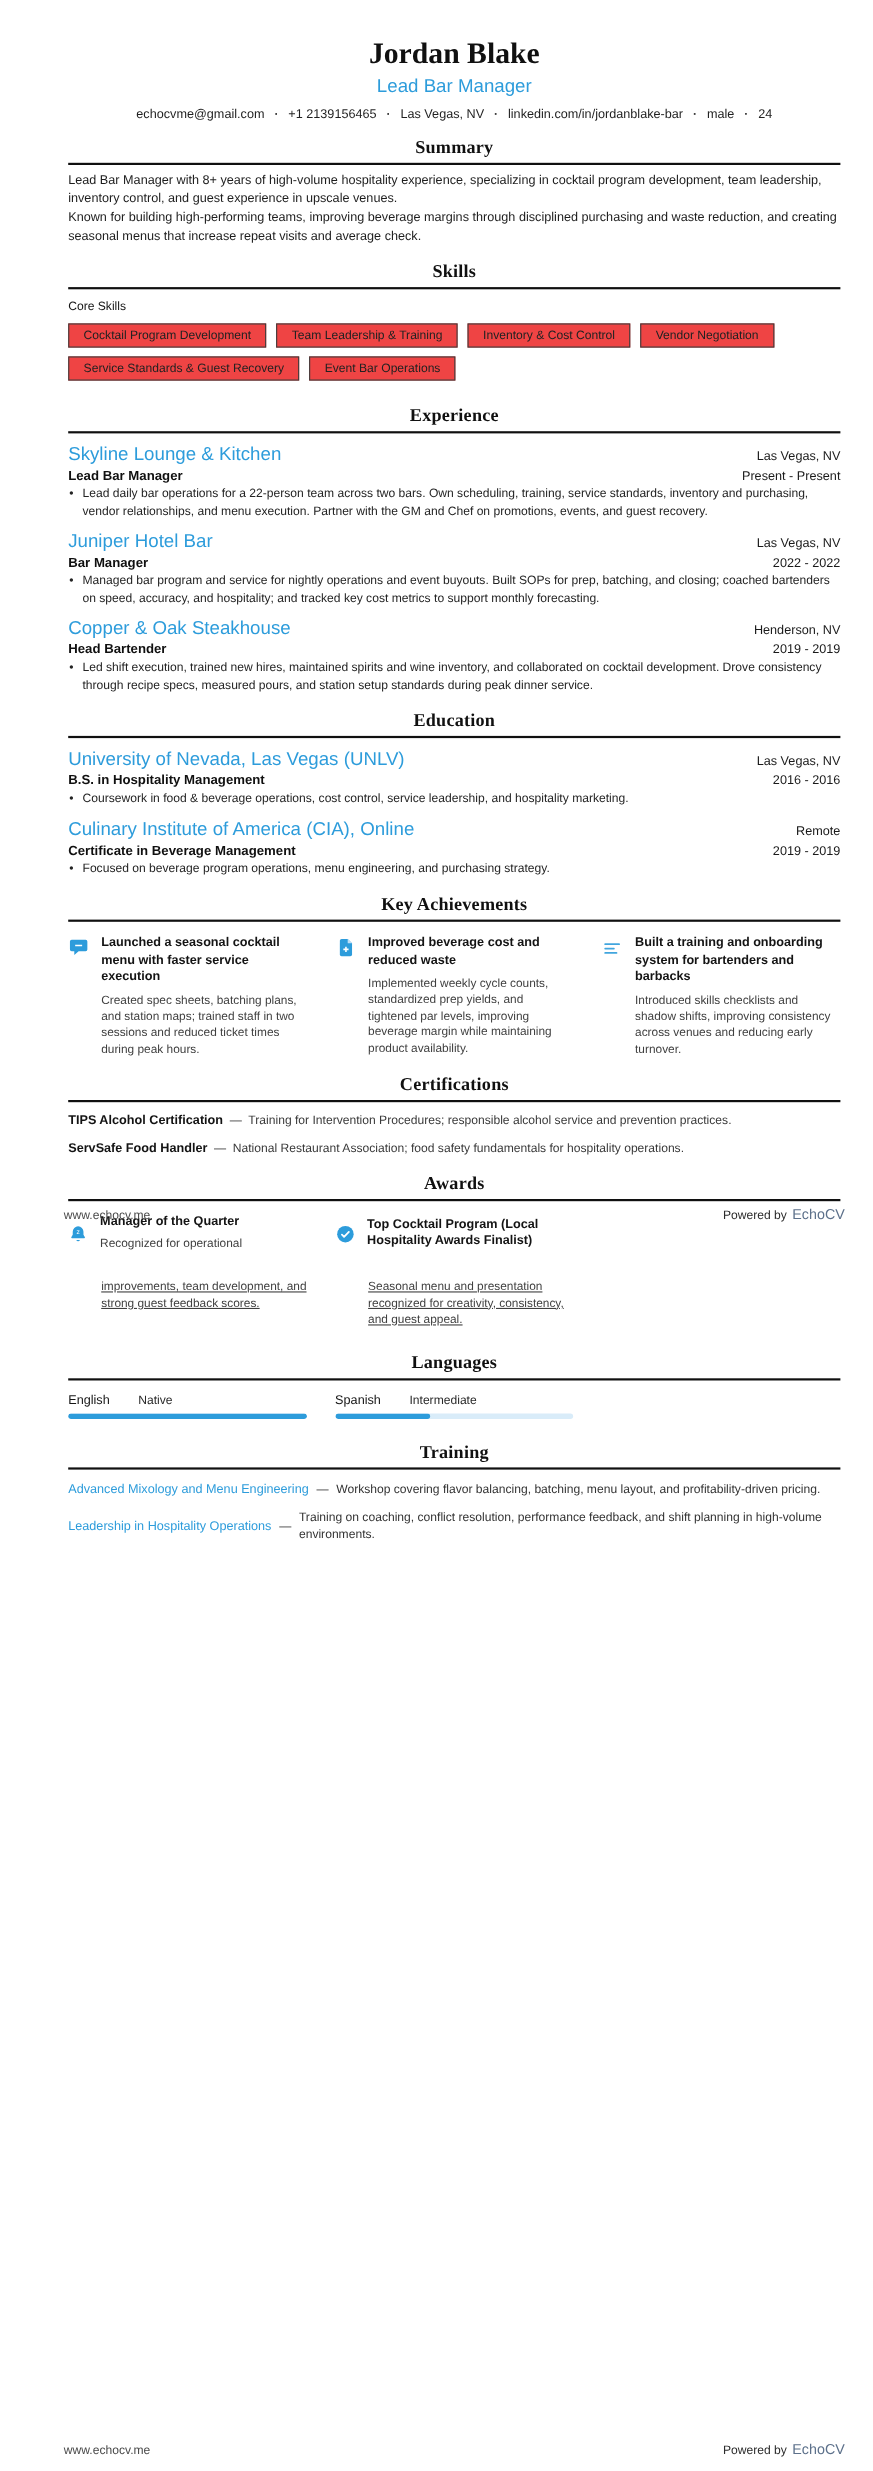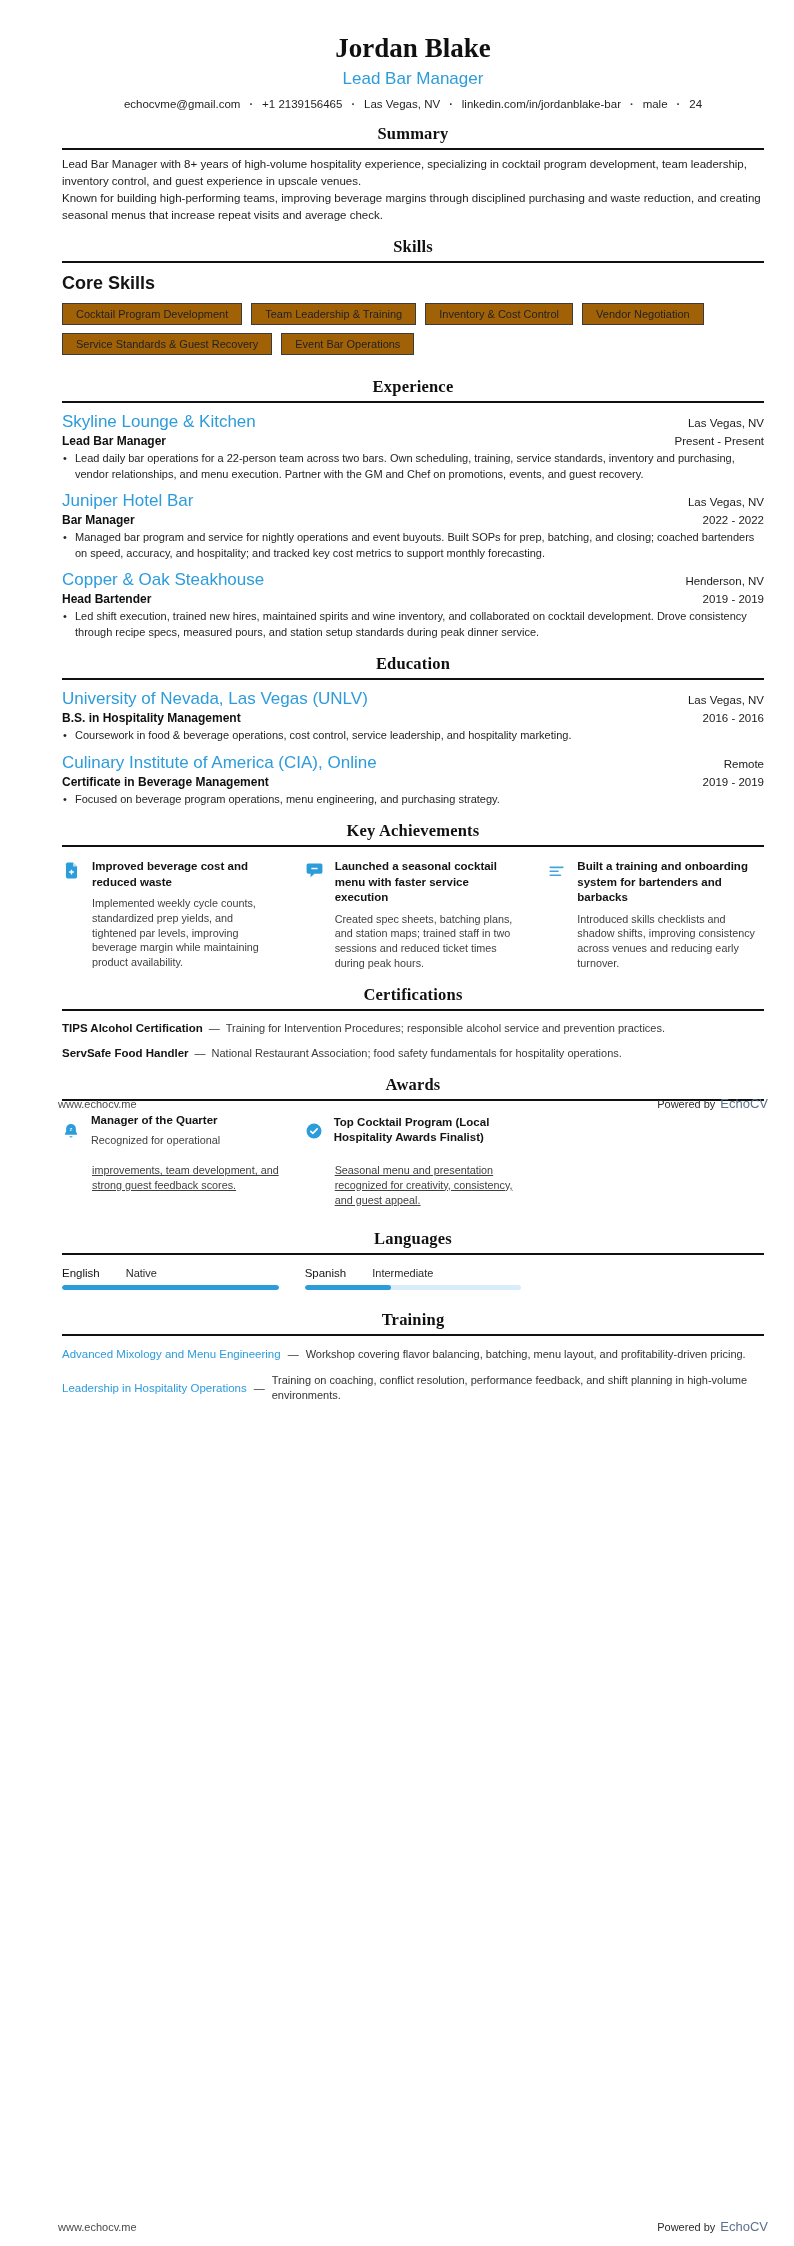--- a/index.html
+++ b/index.html
@@ -17,23 +17,23 @@
   .role-title { text-align:center; color:var(--accent); font-size:17px; font-weight:500; margin-top:5px; }
   .contact { margin-top:9px; text-align:center; font-size:11.5px; color:#1f1f1f; }
   .contact .sep { display:inline-block; margin:0 9px; color:#333; font-weight:700; font-size:11px; }
 
   .sec { margin-top:14px; }
   .sec-h { text-align:center; font-family:"Liberation Serif", serif; font-size:16.5px; font-weight:700; color:#101010; letter-spacing:.2px; }
   .sec-rule { margin-top:4px; border-top:2.6px solid #101010; height:0; }
 
   .para { font-size:11.5px; line-height:16.5px; color:#1d1d1d; margin-top:6px; }
 
-  .group-label { font-size:18px; font-weight:700; color:#141414; margin-top:10px; }
+  .group-label { font-size:11px; font-weight:400; color:#141414; margin-top:10px; }
   .chips { margin-top:9px; }
-  .chip { display:inline-block; border:1.2px solid #3c3c3c; padding:4px 13px; margin:0 9px 8px 0; font-size:11px; color:#222; background:#a16207; }
+  .chip { display:inline-block; border:1.2px solid #3c3c3c; padding:4px 13px; margin:0 9px 8px 0; font-size:11px; color:#222; background:#ef4444; }
 
   .xp { margin-top:9px; }
   .xp-r1 { display:flex; justify-content:space-between; align-items:baseline; }
   .company { color:var(--accent); font-size:17px; font-weight:500; }
   .loc, .dates { font-size:11.5px; color:#1a1a1a; }
   .xp-r2 { display:flex; justify-content:space-between; align-items:baseline; margin-top:2px; }
   .roleline { font-size:12px; font-weight:700; color:#101010; }
   .bullet { position:relative; padding-left:13px; font-size:11px; line-height:15.5px; color:#242424; margin-top:3px; }
   .bullet::before { content:"•"; position:absolute; left:1px; top:0; color:#242424; }
 
@@ -176,41 +176,41 @@
     </div>
 
     <div class="sec">
       <div class="sec-h">Key Achievements</div>
       <div class="sec-rule"></div>
       <div class="tri-grid">
 
         <div class="ach">
           <span class="ach-icon">
             <svg width="19" height="19" viewBox="0 0 24 24">
+              <path fill="currentColor" d="M4 3h16a2 2 0 0 1 2 2v9a2 2 0 0 1-2 2h-8l-5 4.4V16H4a2 2 0 0 1-2-2V5a2 2 0 0 1 2-2z"></path>
+              <path stroke="#fff" stroke-width="1.8" fill="none" d="M8 9.5h8"></path>
+            </svg>
+          </span>
+          <div>
+            <div class="ach-title">Launched a seasonal cocktail menu with faster service execution</div>
+            <div class="ach-body">Created spec sheets, batching plans, and station maps; trained staff in two sessions and reduced ticket times during peak hours.</div>
+          </div>
+        </div>
+
+        <div class="ach">
+          <span class="ach-icon">
+            <svg width="19" height="19" viewBox="0 0 24 24">
               <path fill="currentColor" d="M14 2H7a2 2 0 0 0-2 2v16a2 2 0 0 0 2 2h10a2 2 0 0 0 2-2V7z"></path>
               <path fill="#bfe0f7" d="M14 2v5h5z"></path>
               <path stroke="#fff" stroke-width="1.8" fill="none" d="M12 11v6M9 14h6"></path>
             </svg>
           </span>
           <div>
             <div class="ach-title">Improved beverage cost and reduced waste</div>
             <div class="ach-body">Implemented weekly cycle counts, standardized prep yields, and tightened par levels, improving beverage margin while maintaining product availability.</div>
-          </div>
-        </div>
-
-        <div class="ach">
-          <span class="ach-icon">
-            <svg width="19" height="19" viewBox="0 0 24 24">
-              <path fill="currentColor" d="M4 3h16a2 2 0 0 1 2 2v9a2 2 0 0 1-2 2h-8l-5 4.4V16H4a2 2 0 0 1-2-2V5a2 2 0 0 1 2-2z"></path>
-              <path stroke="#fff" stroke-width="1.8" fill="none" d="M8 9.5h8"></path>
-            </svg>
-          </span>
-          <div>
-            <div class="ach-title">Launched a seasonal cocktail menu with faster service execution</div>
-            <div class="ach-body">Created spec sheets, batching plans, and station maps; trained staff in two sessions and reduced ticket times during peak hours.</div>
           </div>
         </div>
 
         <div class="ach">
           <span class="ach-icon">
             <svg width="19" height="19" viewBox="0 0 24 24" opacity="0.9">
               <g stroke="currentColor" stroke-width="2" stroke-linecap="round" fill="none">
                 <path d="M4 8h16"></path>
                   <path d="M4 13h10"></path>
                   <path d="M4 18h13"></path>

